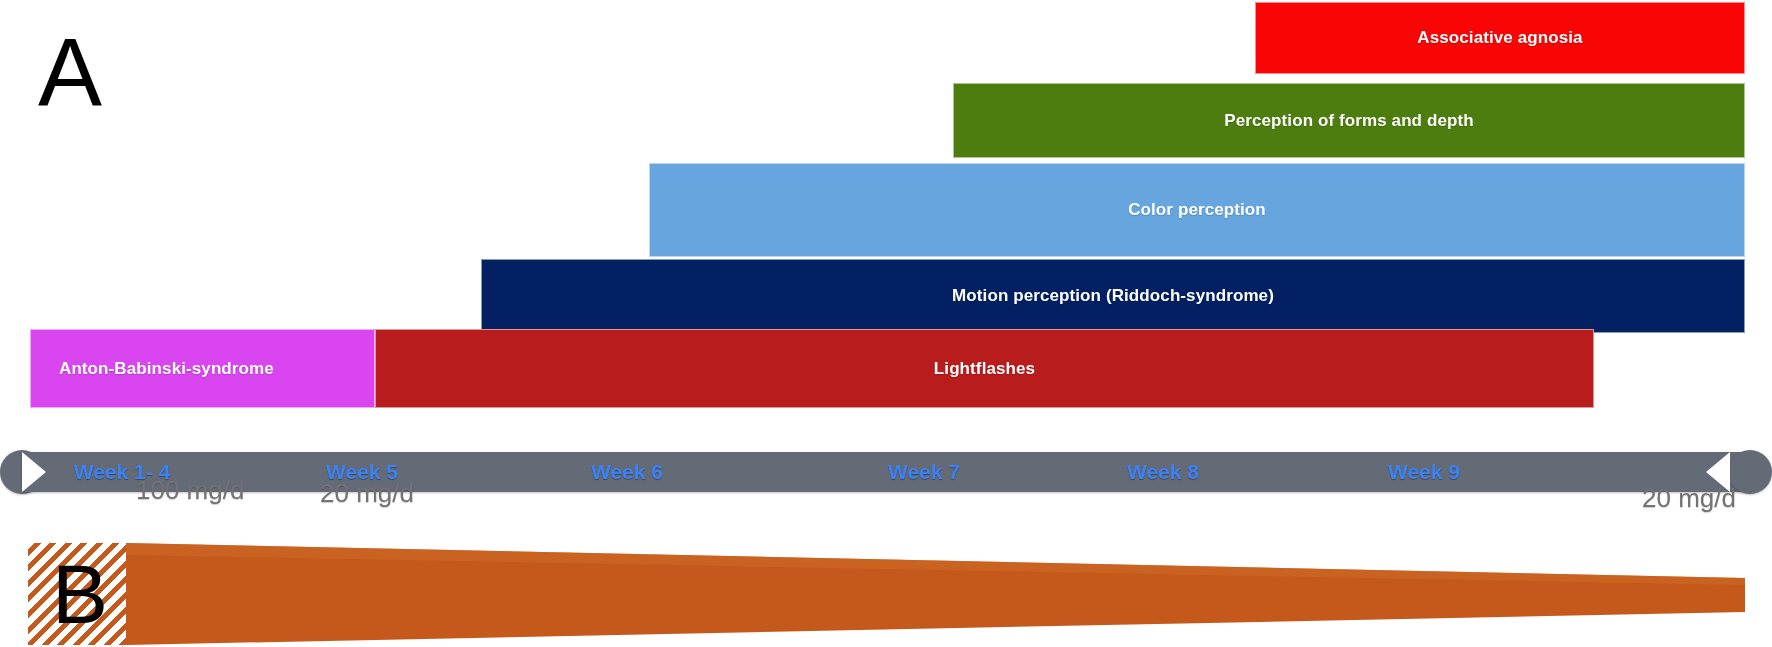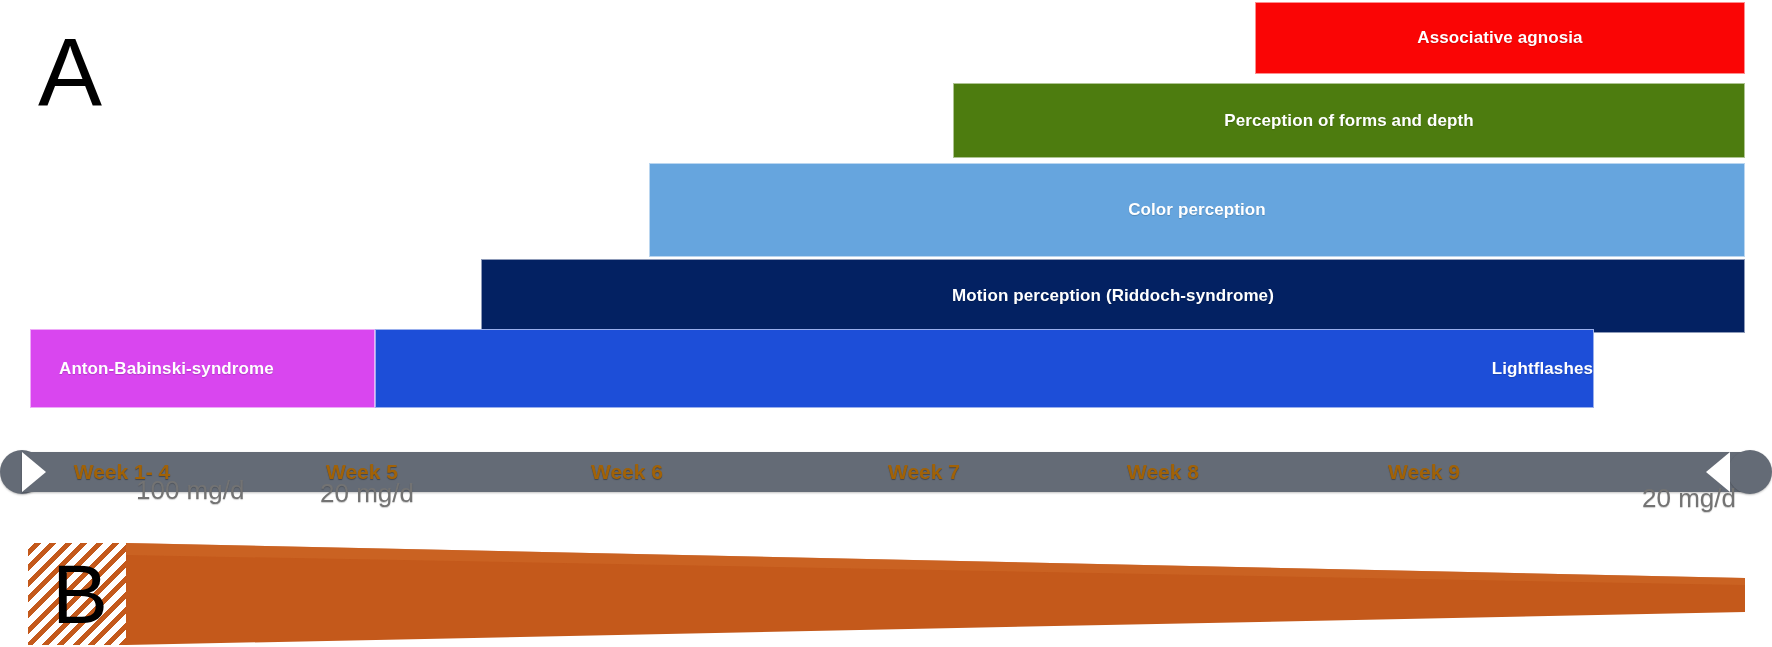--- a/index.html
+++ b/index.html
@@ -103,21 +103,21 @@
     left: 22px;
     border-left: 24px solid #ffffff;
   }
   #timeline-notch-right {
     left: 1706px;
     border-right: 24px solid #ffffff;
   }
   .tl-week {
     position: absolute;
     top: 10px;
-    color: #a16207;
+    color: #3b82f6;
     font-weight: bold;
     font-size: 21px;
     text-shadow: 0 1px 1px rgba(0,0,0,.35);
     white-space: nowrap;
     transform: translateX(-50%);
     z-index: 3;
   }
 
   
   #treatment {
@@ -177,21 +177,21 @@
       </div>
       <div class="sym-bar" style="left: 649px; top: 163px; width: 1096px; height: 94px; background: rgb(102, 165, 222);">
         <span class="sym-label">Color perception</span>
       </div>
       <div class="sym-bar" style="left: 481px; top: 259px; width: 1264px; height: 74px; background: rgb(3, 33, 98);">
         <span class="sym-label">Motion perception (Riddoch-syndrome)</span>
       </div>
       <div class="sym-bar label-left" style="left: 30px; top: 329px; width: 345px; height: 79px; background: #d946ef;">
         <span class="sym-label">Anton-Babinski-syndrome</span>
       </div>
-      <div class="sym-bar" style="left: 375px; top: 329px; width: 1219px; height: 79px; background: #1d4ed8; justify-content: flex-end;">
+      <div class="sym-bar" style="left: 375px; top: 329px; width: 1219px; height: 79px; background: #b91c1c;">
         <span class="sym-label">Lightflashes</span>
       </div>
     </div>
 
   <div id="timeline">
     <div id="timeline-cap-left" class="tl-cap"></div>
     <div id="timeline-bar"></div>
     <div id="timeline-cap-right" class="tl-cap"></div>
     <div id="timeline-notch-left" class="tl-notch"></div>
     <div id="timeline-notch-right" class="tl-notch"></div>

